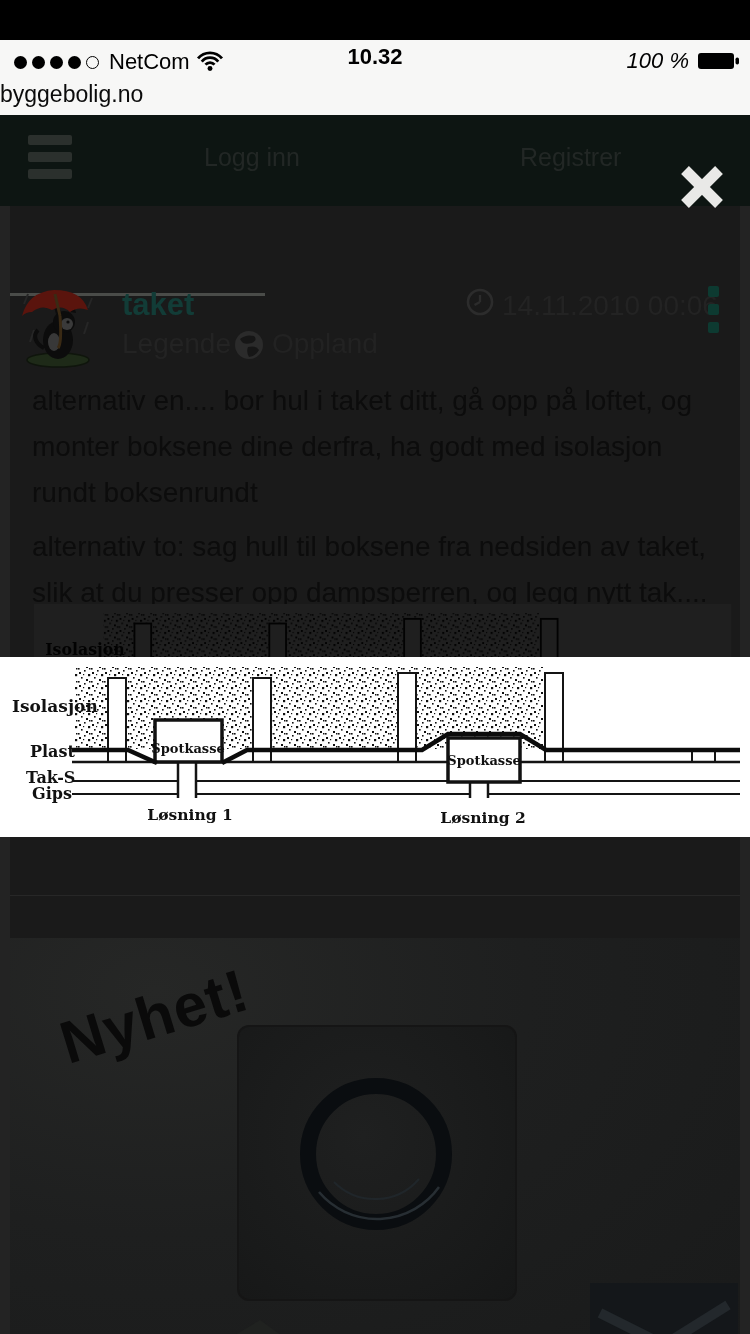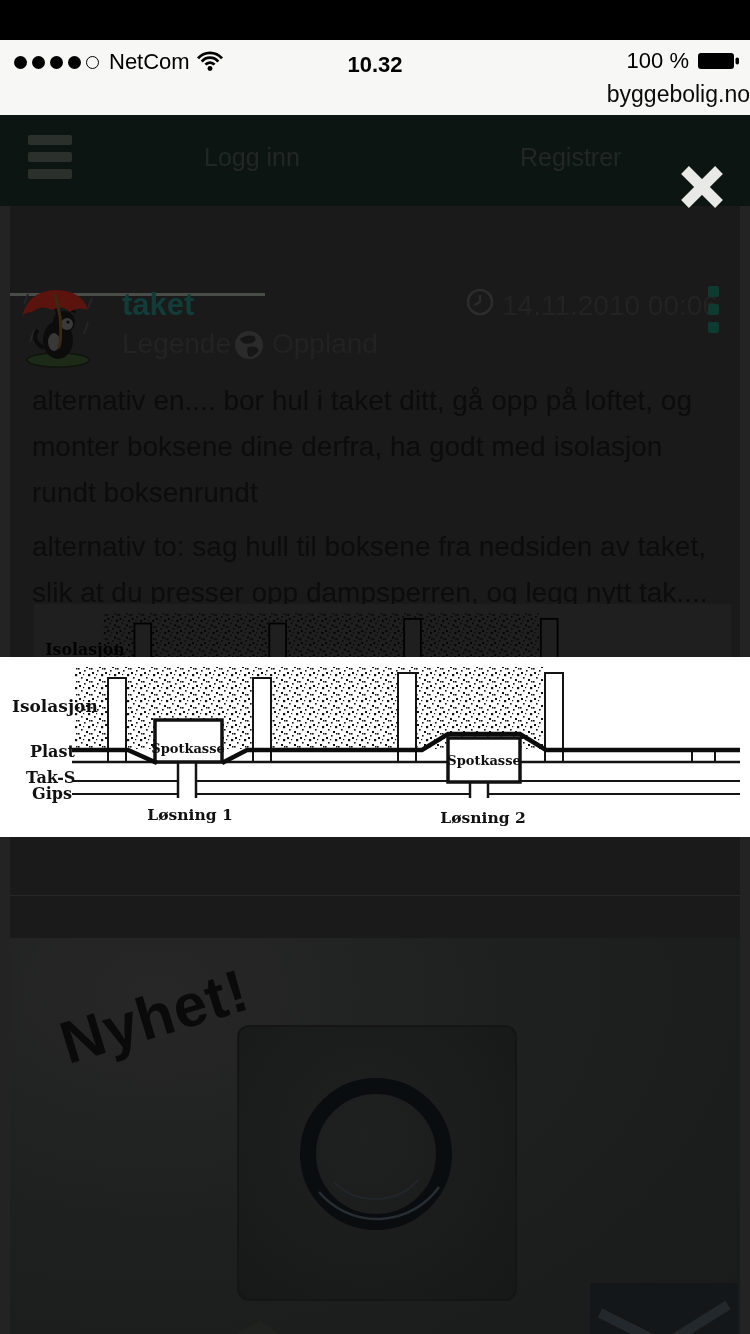--- a/index.html
+++ b/index.html
@@ -5,24 +5,24 @@
   html,body{margin:0;padding:0;background:#000;}
   #screen{position:relative;width:750px;height:1334px;overflow:hidden;background:#ec4899;
           font-family:"Liberation Sans",sans-serif;margin-top:40px;}
   
   .statusbar{position:absolute;left:0;top:0;width:750px;height:75px;background:#f7f7f6;z-index:8;}
   .sb-left{position:absolute;left:14px;top:9px;display:flex;align-items:center;gap:6px;}
   .dots{display:flex;align-items:center;gap:5px;margin-right:4px;}
   .dot{width:13px;height:13px;border-radius:50%;background:#000;}
   .dot.empty{background:transparent;border:1.5px solid #000;width:11px;height:11px;}
   .carrier{font-size:22px;color:#000;}
-  .sb-time{position:absolute;left:0;right:0;top:12px;text-align:center;font-size:22px;font-weight:700;color:#000;}
-  .sb-right{position:absolute;right:10px;top:8px;display:flex;align-items:center;gap:7px;}
+  .sb-time{position:absolute;left:0;right:0;top:4px;text-align:center;font-size:22px;font-weight:700;color:#000;}
+  .sb-right{position:absolute;right:10px;top:8px;display:flex;align-items:center;gap:7px;font-style:italic;}
   .batt-label{font-size:22px;color:#000;}
-  .sb-url{position:absolute;left:0;right:0;top:41px;text-align:right;font-size:23px;color:#0b0b0b;}
+  .sb-url{position:absolute;left:0;right:0;top:41px;text-align:left;font-size:23px;color:#0b0b0b;}
   
   .page{position:absolute;left:0;top:75px;width:750px;height:1259px;background:#232323;}
   .header{position:absolute;left:0;top:0;width:750px;height:91px;background:#0d1512;}
   .burger{position:absolute;left:28px;top:20px;width:44px;height:44px;cursor:pointer;}
   .burger span{display:block;width:44px;height:10px;border-radius:2px;background:#2b302d;margin-bottom:7px;}
   .nav-login{position:absolute;left:204px;top:28px;font-size:25px;color:#22272５;color:#222725;}
   .nav-register{position:absolute;left:520px;top:28px;font-size:25px;color:#222725;}
   .close-btn{position:absolute;left:681px;top:51px;width:42px;height:42px;z-index:7;cursor:pointer;}
   
   .card{position:absolute;left:10px;top:91px;width:730px;height:1168px;background:#1a1a1a;}

